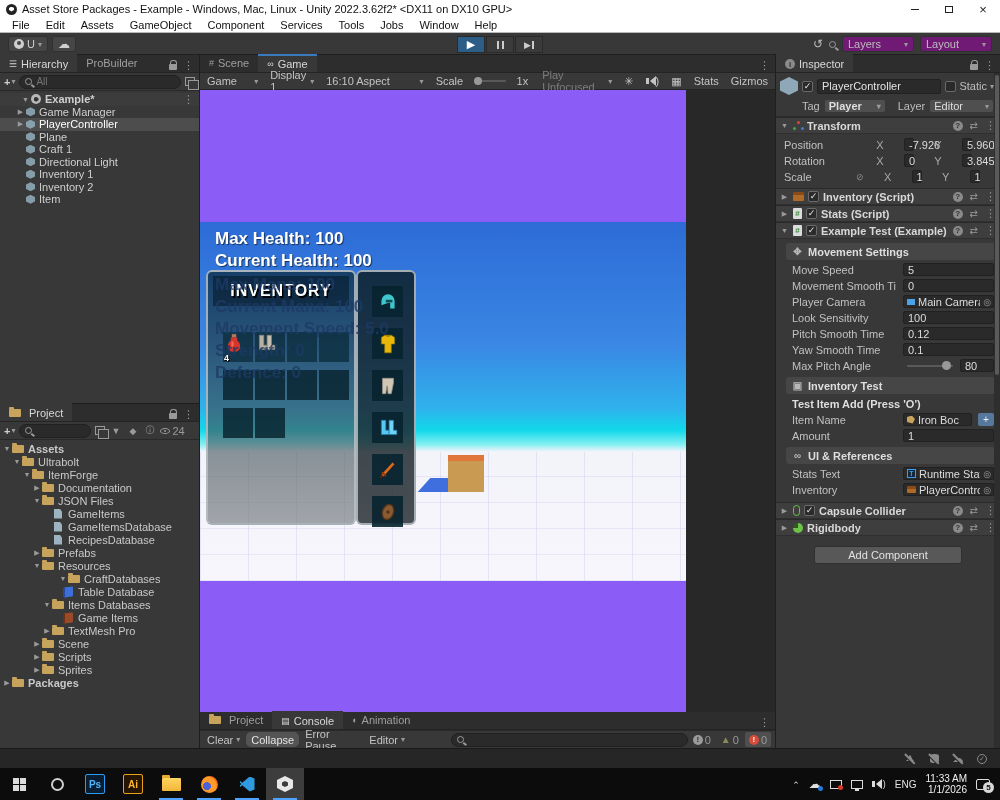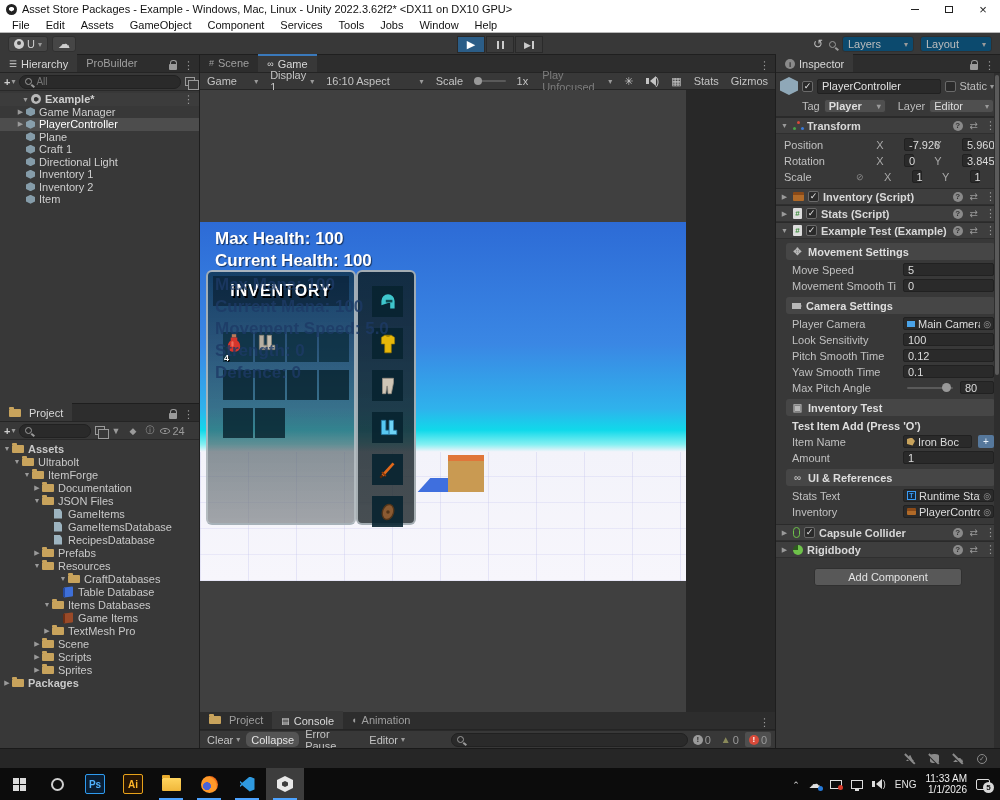--- a/index.html
+++ b/index.html
@@ -21,21 +21,21 @@
   .tb-chip{ background:#464646; border:1px solid #303030; border-radius:3px; height:16px; display:flex; align-items:center; padding:0 5px; gap:3px; color:#cfcfcf; }
   .person-ico{ width:10px; height:10px; border-radius:50%; background:#cfcfcf; position:relative; }
   .person-ico::after{content:""; position:absolute; left:3px; top:2px; width:4px; height:4px; border-radius:50%; background:#464646;}
   .cloud-glyph{ color:#cfcfcf; font-size:12px; line-height:10px;}
   .tb-center{ position:absolute; left:50%; top:2px; transform:translateX(-50%); display:flex; gap:1px; }
   .playbtn{ width:28px; height:17px; background:#3b3b3b; border:1px solid #2a2a2a; display:flex; align-items:center; justify-content:center; color:#ccc; }
   .playbtn.on{ background:#2b5d87; color:#fff; }
   .pausebars{ width:7px; height:8px; border-left:2px solid #ccc; border-right:2px solid #ccc; }
   .stepwrap{ display:flex; align-items:center; gap:1px;} .stepbar{width:2px;height:8px;background:#ccc;}
   .tb-right{ margin-left:auto; display:flex; align-items:center; gap:6px; padding-right:8px; }
-  .tb-drop{ background:#0c4a6e; border:1px solid #303030; border-radius:3px; height:16px; min-width:72px; display:flex; align-items:center; justify-content:space-between; padding:0 5px; color:#bdbdbd; }
+  .tb-drop{ background:#701a75; border:1px solid #303030; border-radius:3px; height:16px; min-width:72px; display:flex; align-items:center; justify-content:space-between; padding:0 5px; color:#bdbdbd; }
   .mag{ width:7px; height:7px; border:1.5px solid #9a9a9a; border-radius:50%; position:relative; flex:none;}
   .mag::after{ content:""; position:absolute; left:5px; top:6px; width:4px; height:1.5px; background:#9a9a9a; transform:rotate(40deg); }
   .arr-d{ font-size:8px; color:#9a9a9a; }
 
   
   .tabstrip{ height:18px; background:#2d2d2d; display:flex; align-items:flex-end; border-bottom:1px solid #242424;}
   .tab{ height:18px; display:flex; align-items:center; gap:4px; padding:0 9px; color:#9f9f9f; background:transparent; }
   .tab.active{ background:#383838; color:#d8d8d8; border-top:2px solid #3a79bb; }
   .tab.active.noline{ border-top:2px solid transparent; }
   .strip-right{ margin-left:auto; display:flex; align-items:center; gap:6px; padding-right:5px; color:#9a9a9a;}
@@ -71,21 +71,21 @@
   .eye-shape::after{content:""; position:absolute; left:3px; top:1px; width:2px; height:2px; border-radius:50%; background:#9a9a9a;}
 
   
   #center{ position:absolute; left:200px; top:55px; width:575px; height:693px; background:#282828; }
   .gv-toolbar{ height:17px; background:#383838; border-bottom:1px solid #242424; display:flex; align-items:center; gap:2px; padding:0 2px; }
   .gv-drop{ height:15px; display:flex; align-items:center; gap:4px; padding:0 5px; color:#c4c4c4; border-radius:2px; } .gv-sep{flex:1;}
   .scale-track{ width:38px; height:2px; background:#5a5a5a; border-radius:1px; position:relative; margin:0 4px;}
   .scale-knob{ position:absolute; left:0; top:-3px; width:8px; height:8px; border-radius:50%; background:#999;}
   .gv-btn{ height:15px; display:flex; align-items:center; padding:0 5px; color:#c4c4c4;}
   .dim{ color:#7d7d7d; }
-  #viewport{ position:absolute; left:0; top:35px; width:486px; height:622px; background:#404040; overflow:hidden;}
+  #viewport{ position:absolute; left:0; top:35px; width:486px; height:622px; background:#8b5cf6; overflow:hidden;}
   #render{ position:absolute; left:0; top:132px; width:575px; height:359px;
     background:linear-gradient(180deg,#2d6bd6 0%,#3a87e4 34%,#2fb2ec 52%,#10d9ea 58%,#86f0f2 62%,#f3f3fa 64%,#f7f6fc 100%); }
   #floorgrid{ position:absolute; left:0; top:64%; width:100%; height:36%; opacity:.5;
     background-image:repeating-linear-gradient(90deg, rgba(150,150,225,.35) 0 1px, transparent 1px 48px),
                      repeating-linear-gradient(0deg, rgba(150,150,225,.30) 0 1px, transparent 1px 26px);}
   .hud-line{ position:absolute; left:15px; color:#fff; font-size:17px; font-weight:bold; text-shadow:1px 1px 1px rgba(0,0,0,.55); z-index:5; white-space:nowrap;}
   .ghost-line{ position:absolute; left:15px; color:#1d3a66; font-size:17px; font-weight:bold; opacity:.8; z-index:4; white-space:nowrap;}
   #inv-panel{ position:absolute; left:6px; top:48px; width:150px; height:255px; z-index:3; border:2px solid rgba(185,193,197,.85); border-radius:6px;
     background:linear-gradient(180deg, rgba(13,48,70,.78) 0%, rgba(52,75,86,.68) 45%, rgba(110,115,118,.62) 100%); }
   #inv-title{ position:absolute; left:5px; right:5px; top:4px; height:30px; background:rgba(6,22,36,.55); display:flex; align-items:center; justify-content:center;
@@ -780,24 +780,20 @@
   </div>
   <div class="frow">
     <span class="lbl">Move Speed</span>
     <span class="fld">5</span>
   </div>
   <div class="frow">
     <span class="lbl">Movement Smooth Ti</span>
     <span class="fld">0</span>
   </div>
 
-  <div class="sect">
-    <span class="cam-ico"></span>
-    <span>Camera Settings</span>
-  </div>
   <div class="frow">
     <span class="lbl">Player Camera</span>
     <span class="objfld">
       <span class="cam-small"></span>
       <span class="txt">Main Camera</span>
       <span class="picker">◎</span>
     </span>
   </div>
   <div class="frow">
     <span class="lbl">Look Sensitivity</span>

